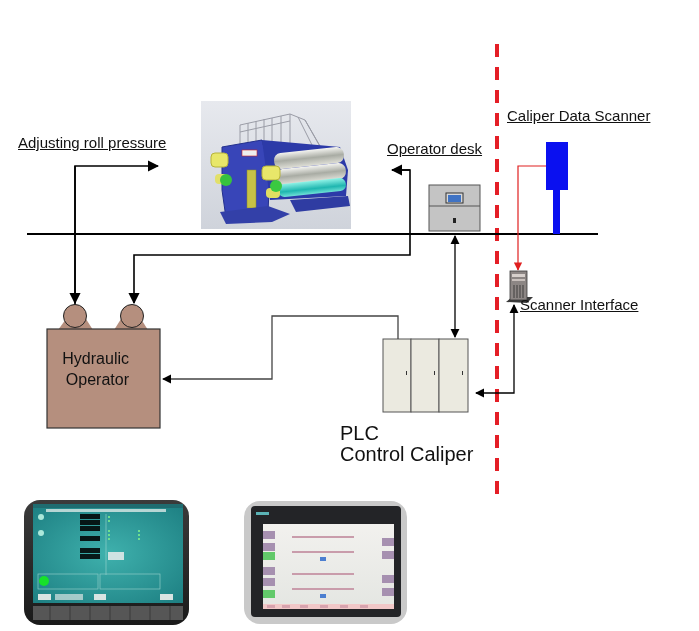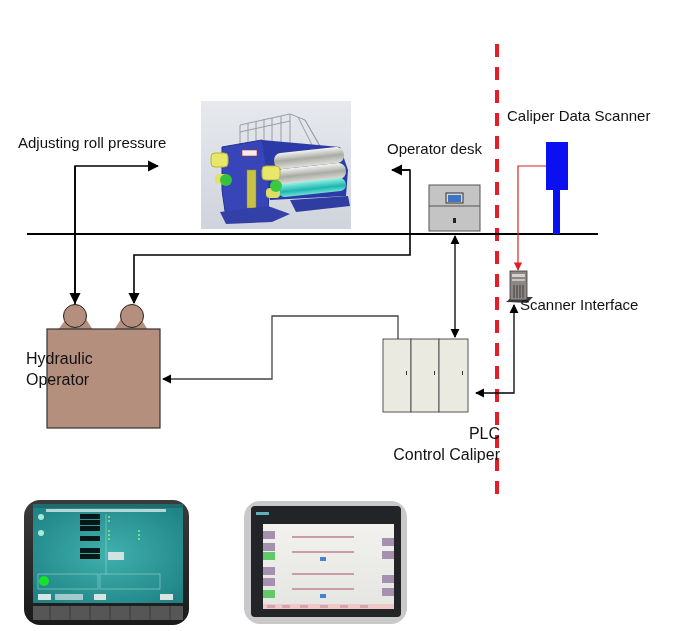--- a/index.html
+++ b/index.html
@@ -1,24 +1,24 @@
 <!DOCTYPE html>
 <html><head>
 <meta charset="utf-8">
 <style>
   html, body { margin:0; padding:0; background:#ffffff; }
   body { width:699px; height:631px; position:relative; overflow:hidden;
          font-family:"Liberation Sans", sans-serif; }
   #stage { position:absolute; left:0; top:0; width:699px; height:631px; }
-  .lbl { position:absolute; font-family:"Liberation Sans", sans-serif; color:#111; white-space:nowrap; }
+  .lbl { position:absolute; font-family:"Liberation Sans", sans-serif; color:#111; white-space:nowrap;text-decoration:underline; }
   .lbl-md { font-size:15px; }
-  .hyd-text { position:absolute; left:26px; top:348px; width:115px; text-align:left;
+  .hyd-text { position:absolute; left:14px; top:348px; width:115px; text-align:right;
               font-size:16px; line-height:21px; color:#111; }
-  .plc-text { position:absolute; left:340px; top:423px; width:160px; text-align:right;
-              font-size:16px; line-height:21px; color:#111; }
+  .plc-text { position:absolute; left:340px; top:423px; width:160px; text-align:left;
+              font-size:20px; line-height:21px; color:#111; }
 </style>
 </head>
 <body>
 
 <div id="stage">
 <svg width="699" height="631" viewBox="0 0 699 631" xmlns="http://www.w3.org/2000/svg">
   <defs>
     <marker id="ah" viewBox="0 0 10 10" refX="9" refY="5" markerWidth="7" markerHeight="7" orient="auto-start-reverse">
       <path d="M0,0 L10,5 L0,10 z" fill="#000"></path>
     </marker>

